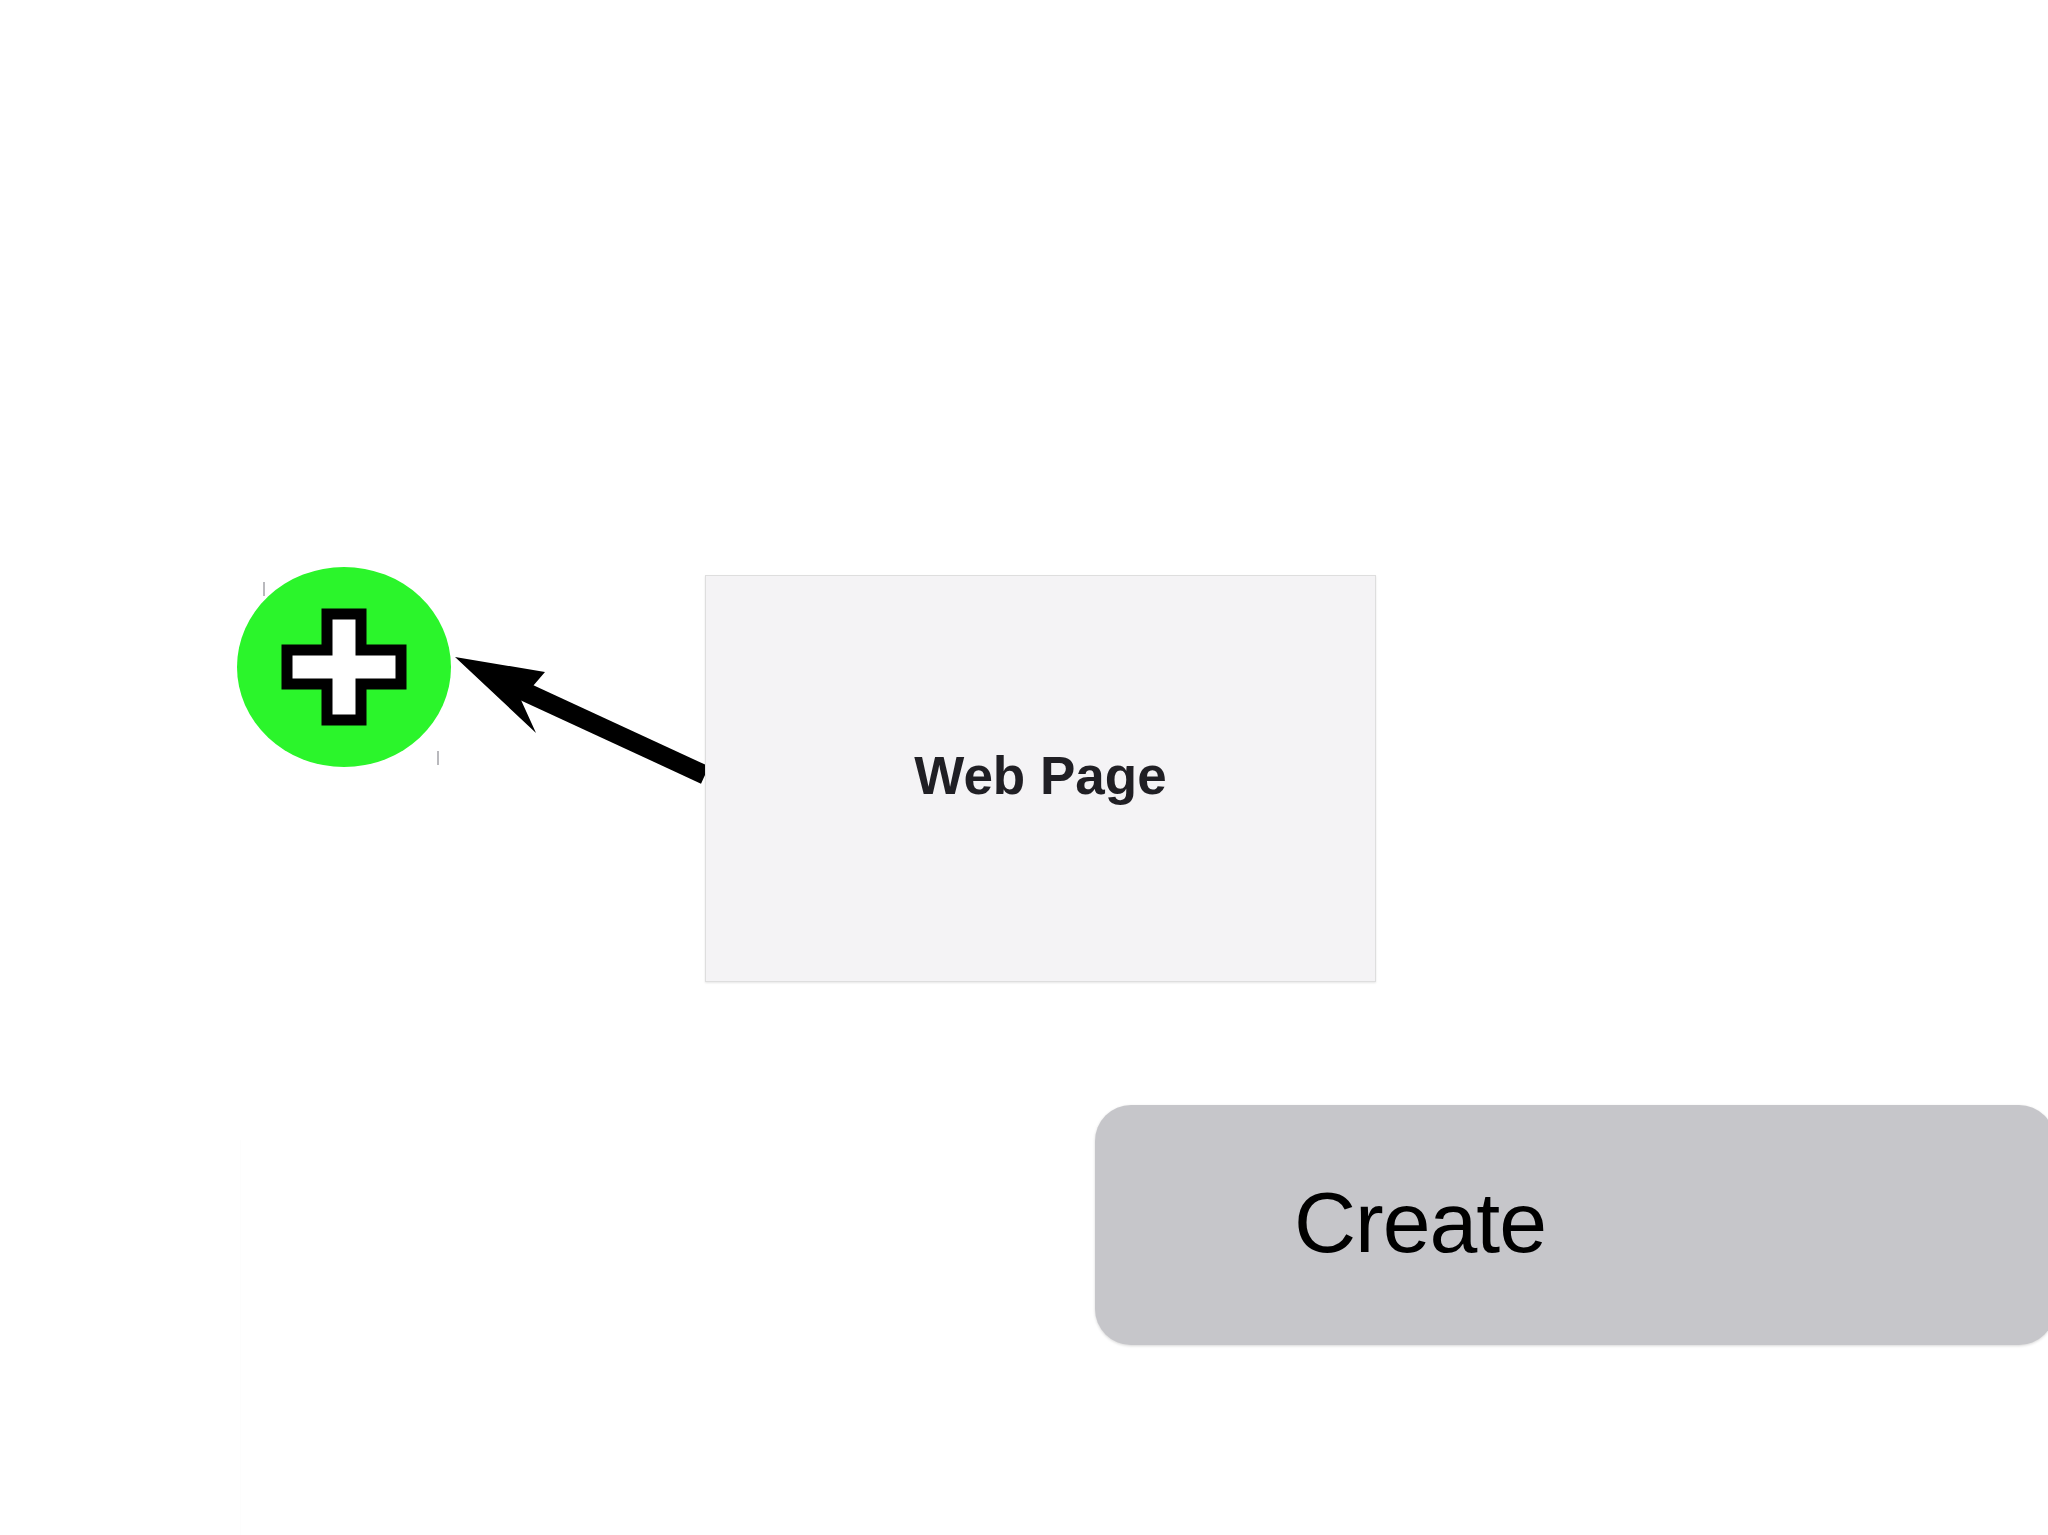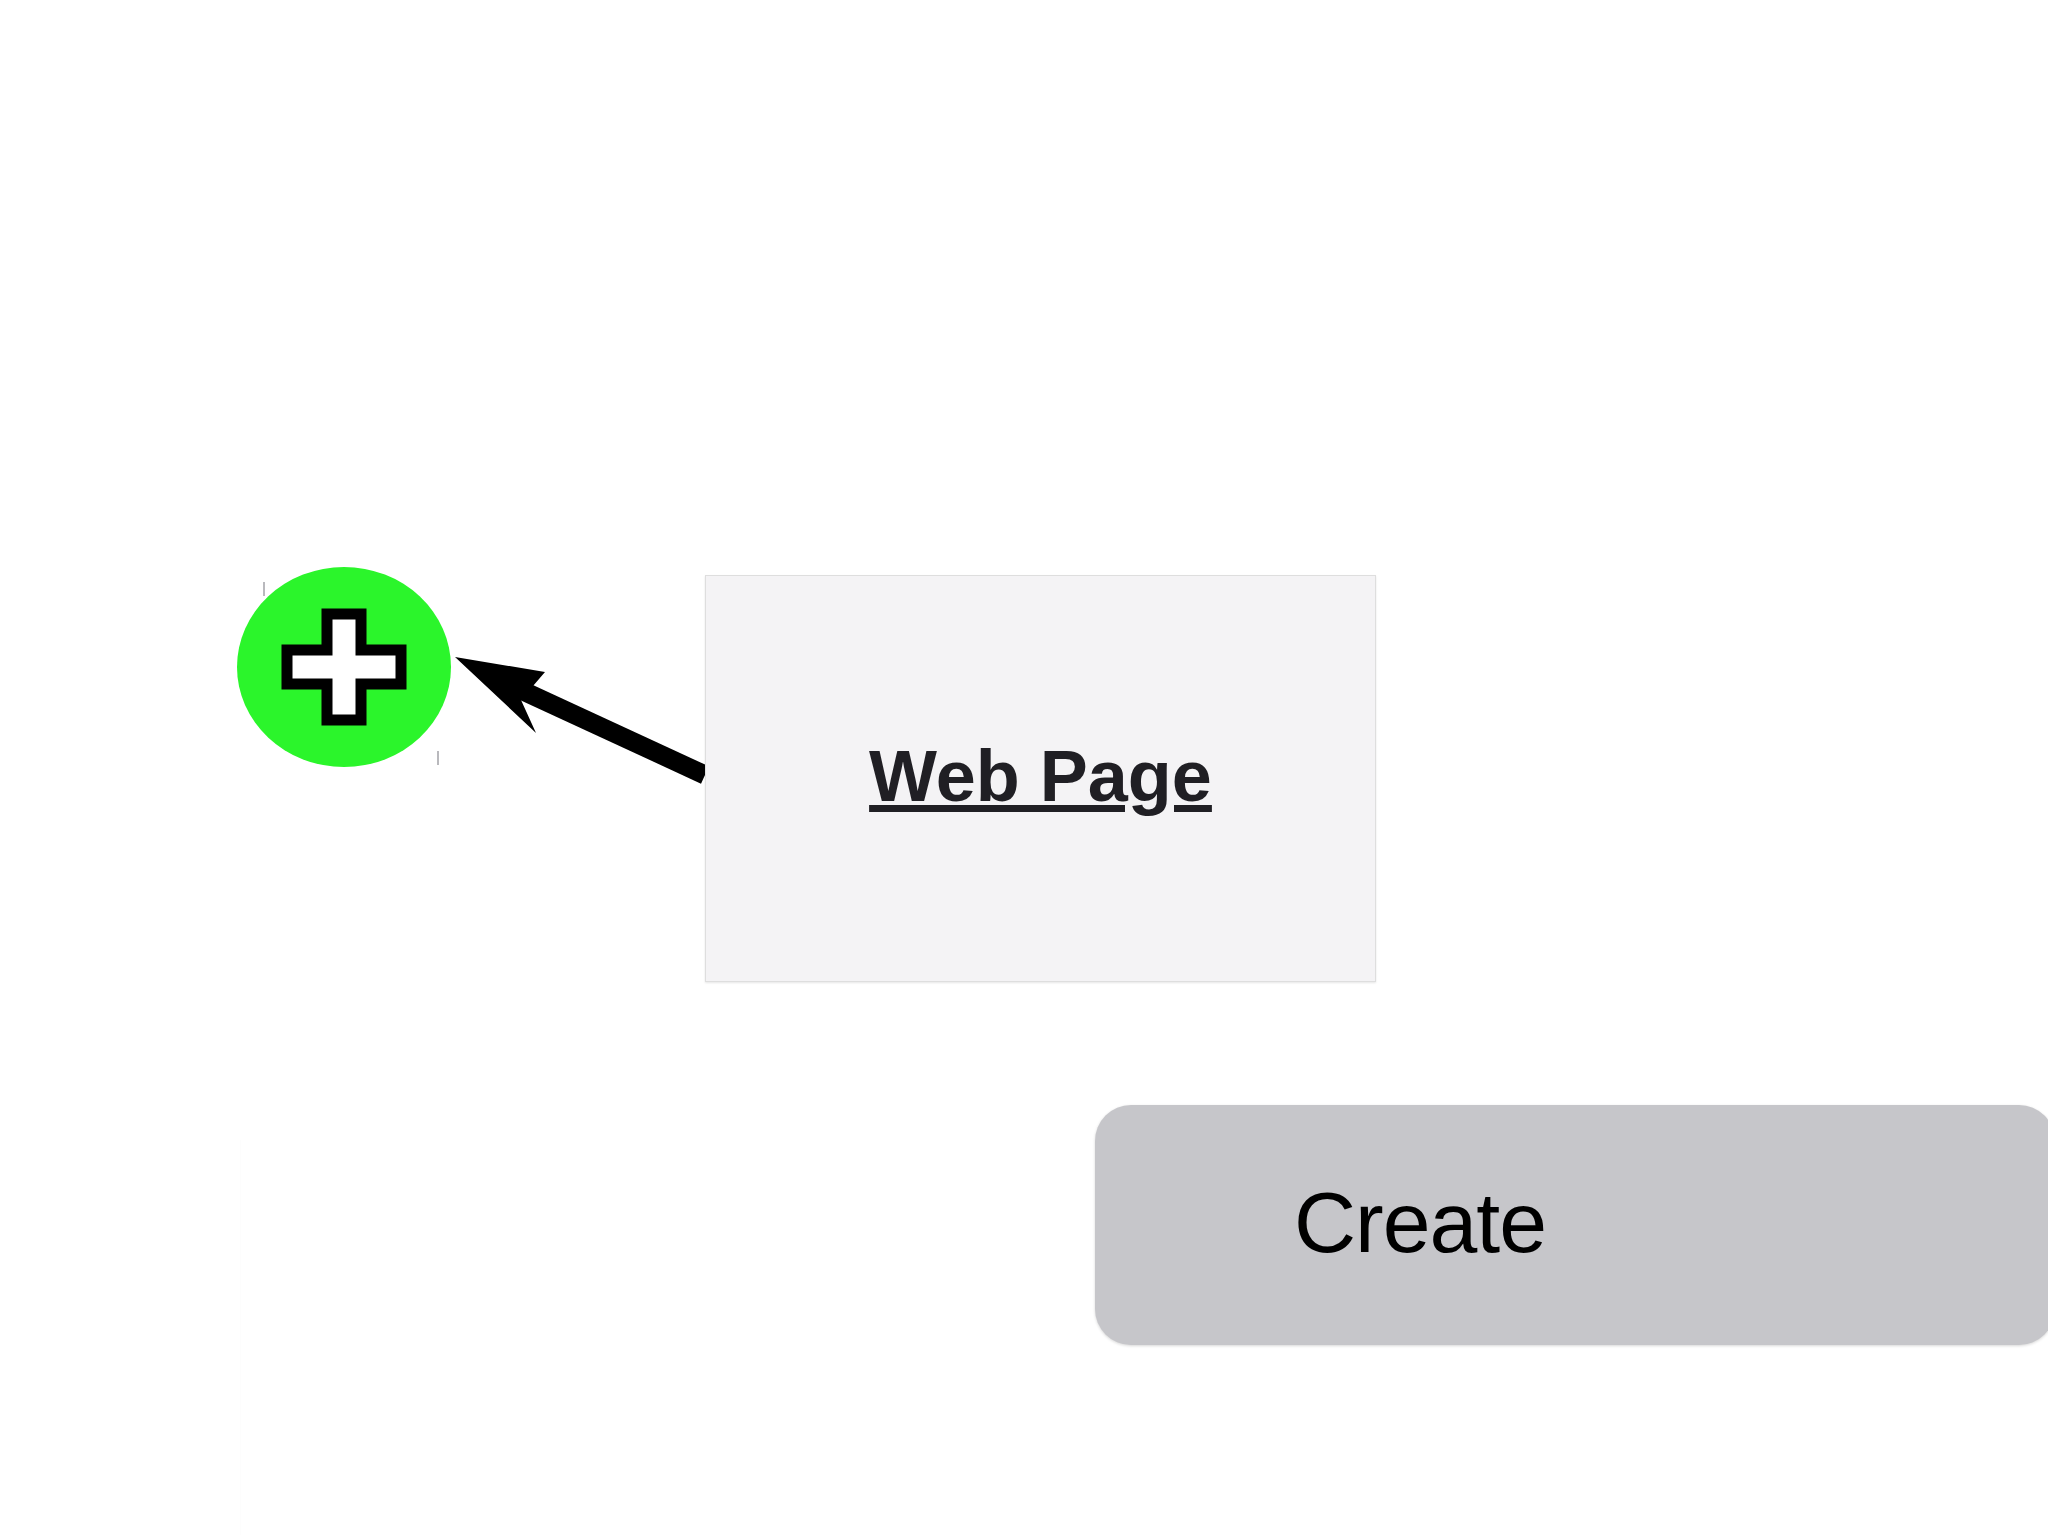--- a/index.html
+++ b/index.html
@@ -78,27 +78,26 @@
   }
   .webpage-label {
     position: absolute;
     left: 0;
     top: 0;
     width: 100%;
     height: 100%;
     display: flex;
     align-items: center;
     justify-content: center;
-    font-size: 72px;
+    font-size: 53px;
     font-weight: bold;
     color: #201f24;
     letter-spacing: 0px;
     padding-bottom: 6px;
     box-sizing: border-box;
-    text-decoration: underline;
   }
 
   
   .create-button {
     position: absolute;
     left: 1095px;
     top: 1105px;
     width: 960px;
     height: 240px;
     background: #c6c6ca;

